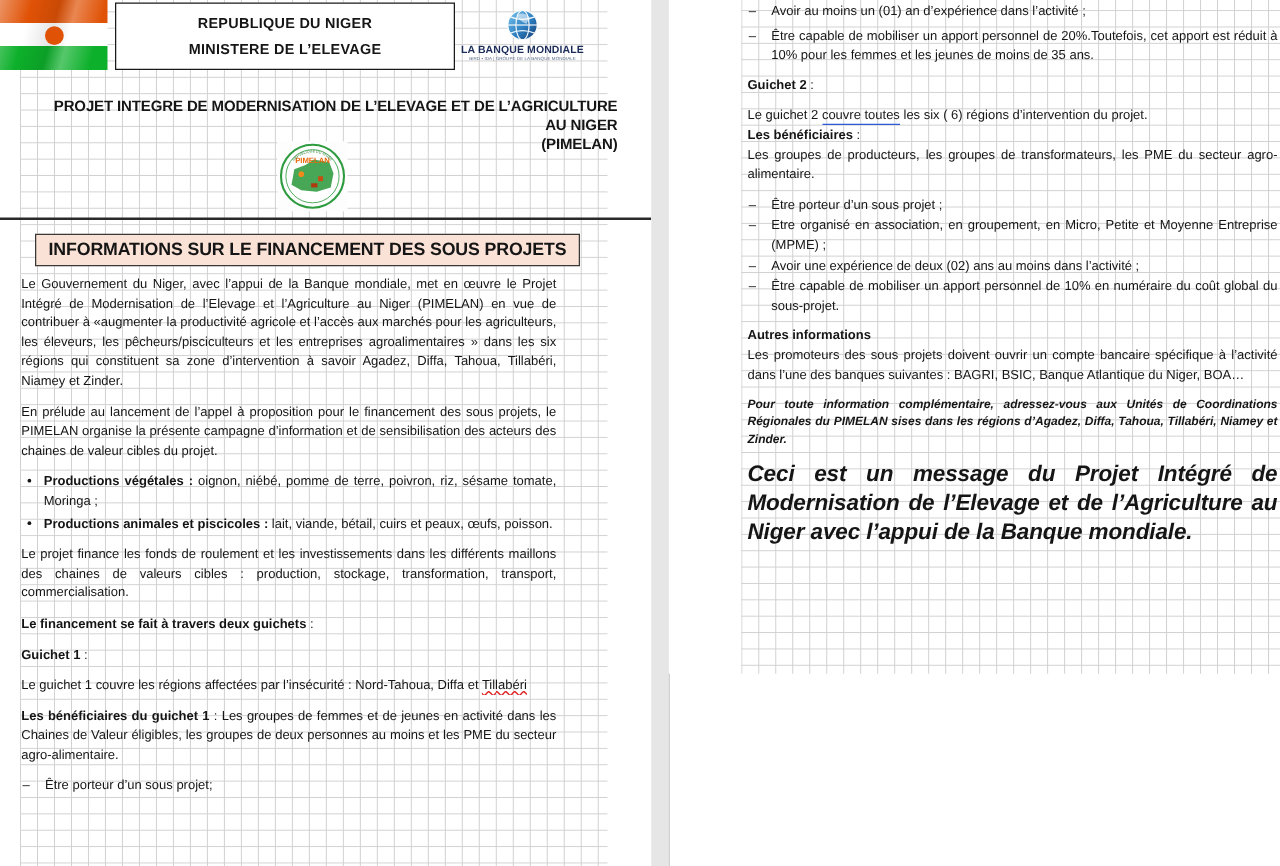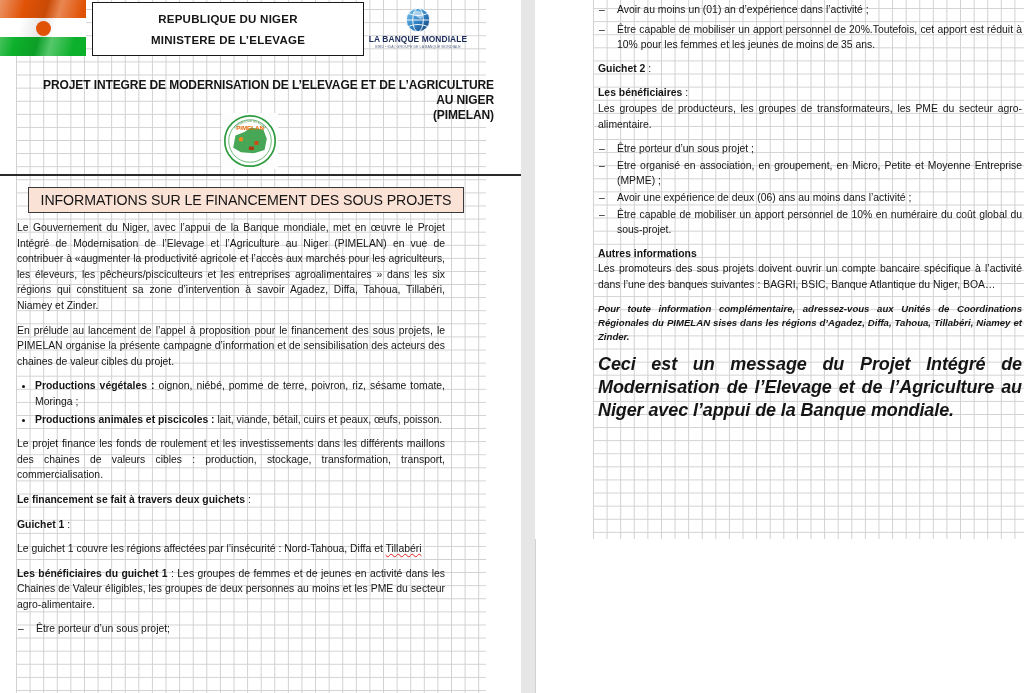--- a/index.html
+++ b/index.html
@@ -106,21 +106,21 @@
     border-top: 2px solid #2a2a2a;
   }
 
   
   #banner {
     position: absolute; left: 28px; top: 187px; width: 434px; height: 24px;
     background: #fae2d6;
     border: 1px solid #3a3a3a;
     display: flex; align-items: center; justify-content: center;
   }
-  #banner-text { font-size: 14.2px; font-weight: normal; letter-spacing: -.1px; }
+  #banner-text { font-size: 14.2px; font-weight: bold; letter-spacing: -.1px; }
 
   
   .col {
     position: absolute;
     font-size: 10.4px;
     line-height: 15.6px;
   }
   #col-left  { left: 17px;  top: 220px; width: 428px; }
   #col-right { left: 598px; top: 2px;   width: 424px; }
 
@@ -283,31 +283,34 @@
 
     <ul class="dashes loose">
       <li>Avoir au moins un (01) an d’expérience dans l’activité ;</li>
       <li>Être capable de mobiliser un apport personnel de 20%.Toutefois, cet apport est réduit à 10% pour les femmes et les jeunes de moins de 35 ans.</li>
     </ul>
 
     <p class="head">
       <span>Guichet 2</span><span style="font-weight:normal"> :</span>
     </p>
 
+    <p class="tight">
+      <span>Le guichet 2 </span><span class="ins-blue">couvre  toutes</span><span> les six ( 6)  régions d’intervention du projet.</span>
+    </p>
 
     <p class="tight head">
       <span>Les bénéficiaires</span><span style="font-weight:normal"> :</span>
     </p>
 
     <p>Les groupes de producteurs, les groupes de transformateurs, les PME du secteur agro-alimentaire.</p>
 
     <ul class="dashes">
       <li>Être porteur d’un sous projet ;</li>
       <li>Etre organisé en association, en    groupement, en Micro, Petite et Moyenne Entreprise (MPME) ;</li>
-      <li>Avoir une expérience de  deux  (06) ans au moins  dans l’activité ;</li>
+      <li>Avoir une expérience de  deux  (02) ans au moins  dans l’activité ;</li>
       <li>Être capable de mobiliser un apport personnel de 10% en numéraire du coût global du sous-projet.</li>
     </ul>
 
     <p class="tight head">Autres informations</p>
 
     <p>Les promoteurs des sous projets doivent ouvrir un compte bancaire spécifique à l’activité dans l’une des banques suivantes : BAGRI, BSIC, Banque Atlantique du Niger, BOA…</p>
 
     <p class="italic-note">Pour toute information complémentaire, adressez-vous aux Unités de Coordinations Régionales  du PIMELAN sises dans les régions d’Agadez, Diffa, Tahoua, Tillabéri, Niamey et Zinder.</p>
 
     <p class="closing">Ceci est un message du Projet Intégré de Modernisation de l’Elevage et de l’Agriculture au Niger avec l’appui de la Banque mondiale.</p>

